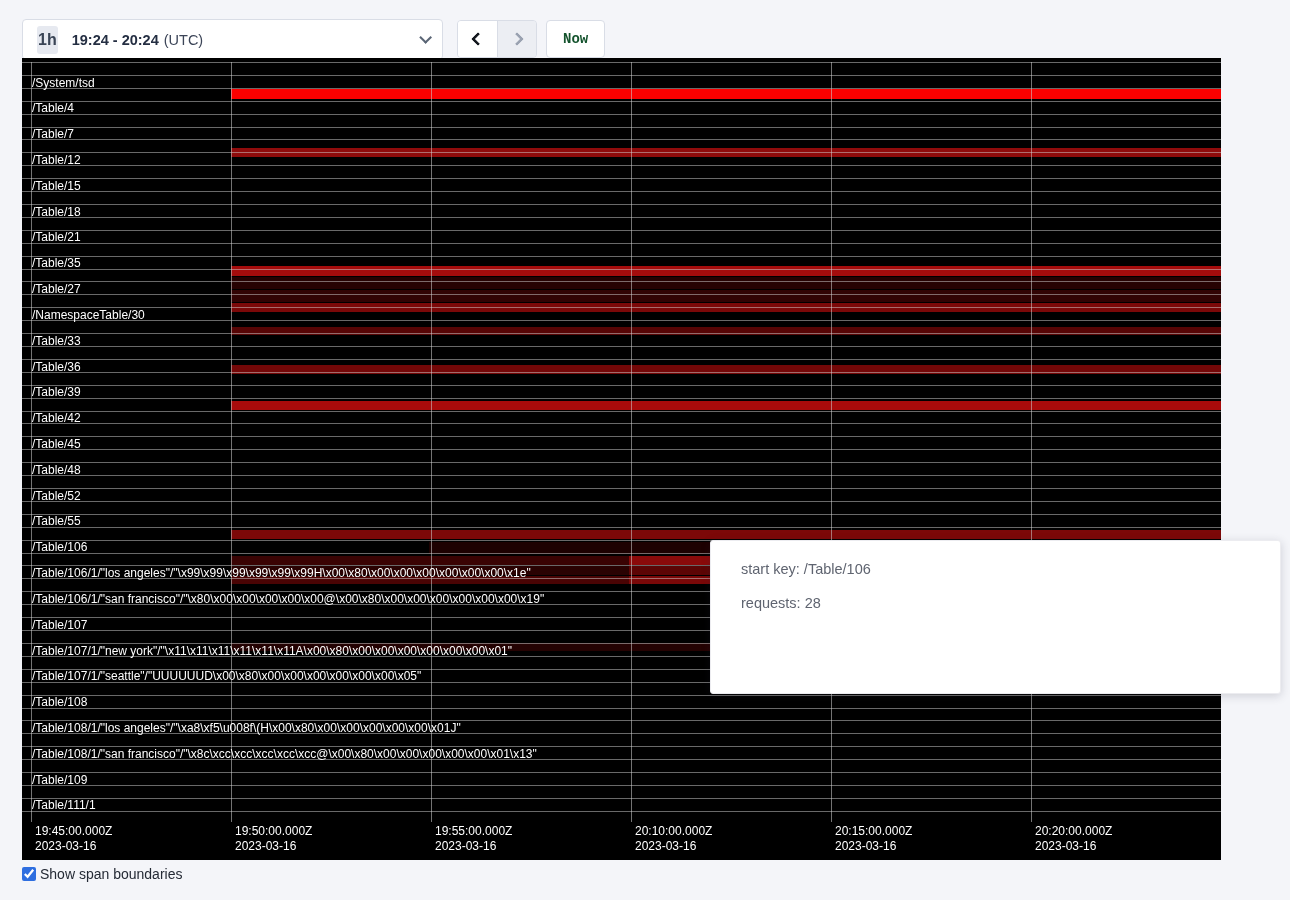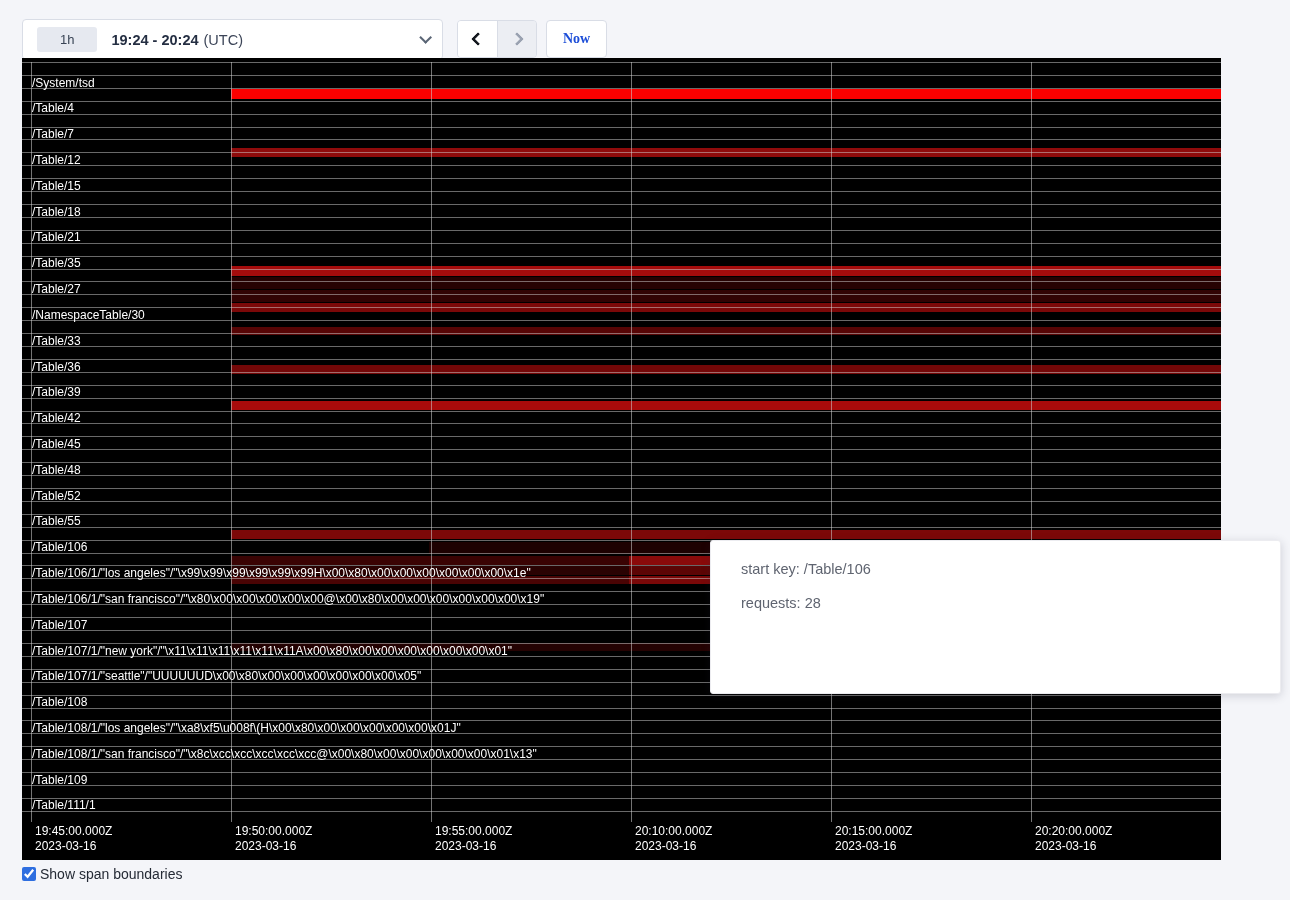--- a/index.html
+++ b/index.html
@@ -3,39 +3,39 @@
 <meta charset="utf-8">
 <style>
   * { margin:0; padding:0; box-sizing:border-box; }
   html,body { width:1290px; height:900px; background:#f4f5f9; font-family:"Liberation Sans", sans-serif; overflow:hidden; }
 
   
   .toolbar { position:absolute; left:0; top:0; width:1290px; height:58px; }
   .time-picker { position:absolute; left:22px; top:19px; width:421px; height:41px;
     background:#fff; border:1px solid #d9dde6; border-radius:4px;
     display:flex; align-items:center; padding:0 14px; cursor:pointer; }
-  .tp-badge { background:#e6e9f0; color:#394455; font-size:13px; font-weight:normal;
-    border-radius:3px; padding:5px 23px; margin-right:14px; }
+  .tp-badge { background:#e6e9f0; color:#394455; font-size:16px; font-weight:bold;
+    border-radius:3px; padding:5px 1px; margin-right:14px; }
   .tp-range { font-size:14.5px; font-weight:bold; color:#242e42; }
   .tp-tz { font-size:14.5px; font-weight:normal; color:#3c4558; margin-left:5px; }
   .chev-down { margin-left:auto; width:9px; height:9px; border-right:2px solid #5a6575;
     border-bottom:2px solid #5a6575; transform:rotate(45deg) translateY(-3px); }
   .nav-group { position:absolute; left:457px; top:20px; height:38px; display:flex;
     border:1px solid #d9dde6; border-radius:4px; overflow:hidden; }
   .nav-btn { width:39px; height:100%; display:flex; align-items:center; justify-content:center;
     background:#fff; border:none; cursor:pointer; }
   .nav-btn + .nav-btn { border-left:1px solid #d9dde6; }
   .nav-btn.disabled { background:#eceef3; cursor:default; }
   .chev-left { width:10px; height:10px; border-left:3px solid #14181f; border-bottom:3px solid #14181f;
     transform:rotate(45deg); border-radius:1px; }
   .chev-right { width:10px; height:10px; border-right:3px solid #9aa2b1; border-top:3px solid #9aa2b1;
     transform:rotate(45deg); border-radius:1px; }
   .now-btn { position:absolute; left:546px; top:20px; height:38px; padding:0 16px;
     background:#fff; border:1px solid #d9dde6; border-radius:4px;
-    font-family:Liberation Serif, serif; font-size:14px; font-weight:bold; color:#1d4ed8; cursor:pointer; }
+    font-family:Liberation Mono, monospace; font-size:14px; font-weight:bold; color:#14532d; cursor:pointer; }
 
   
   .viz { position:absolute; left:22px; top:58px; width:1199px; height:802px; background:#000; }
   .band { position:absolute; }
   .hline { position:absolute; left:0; width:1199px; height:1px; background:rgba(210,210,210,0.5); }
   .vline { position:absolute; top:4px; width:1px; height:760px; background:rgba(210,210,210,0.55); }
   .row-label { position:absolute; left:10px; height:13px; color:#fff; font-size:12px; line-height:13px;
     white-space:nowrap; pointer-events:none; }
   .x-tick { position:absolute; color:#fff; font-size:12px; line-height:15px; white-space:nowrap; }
 

